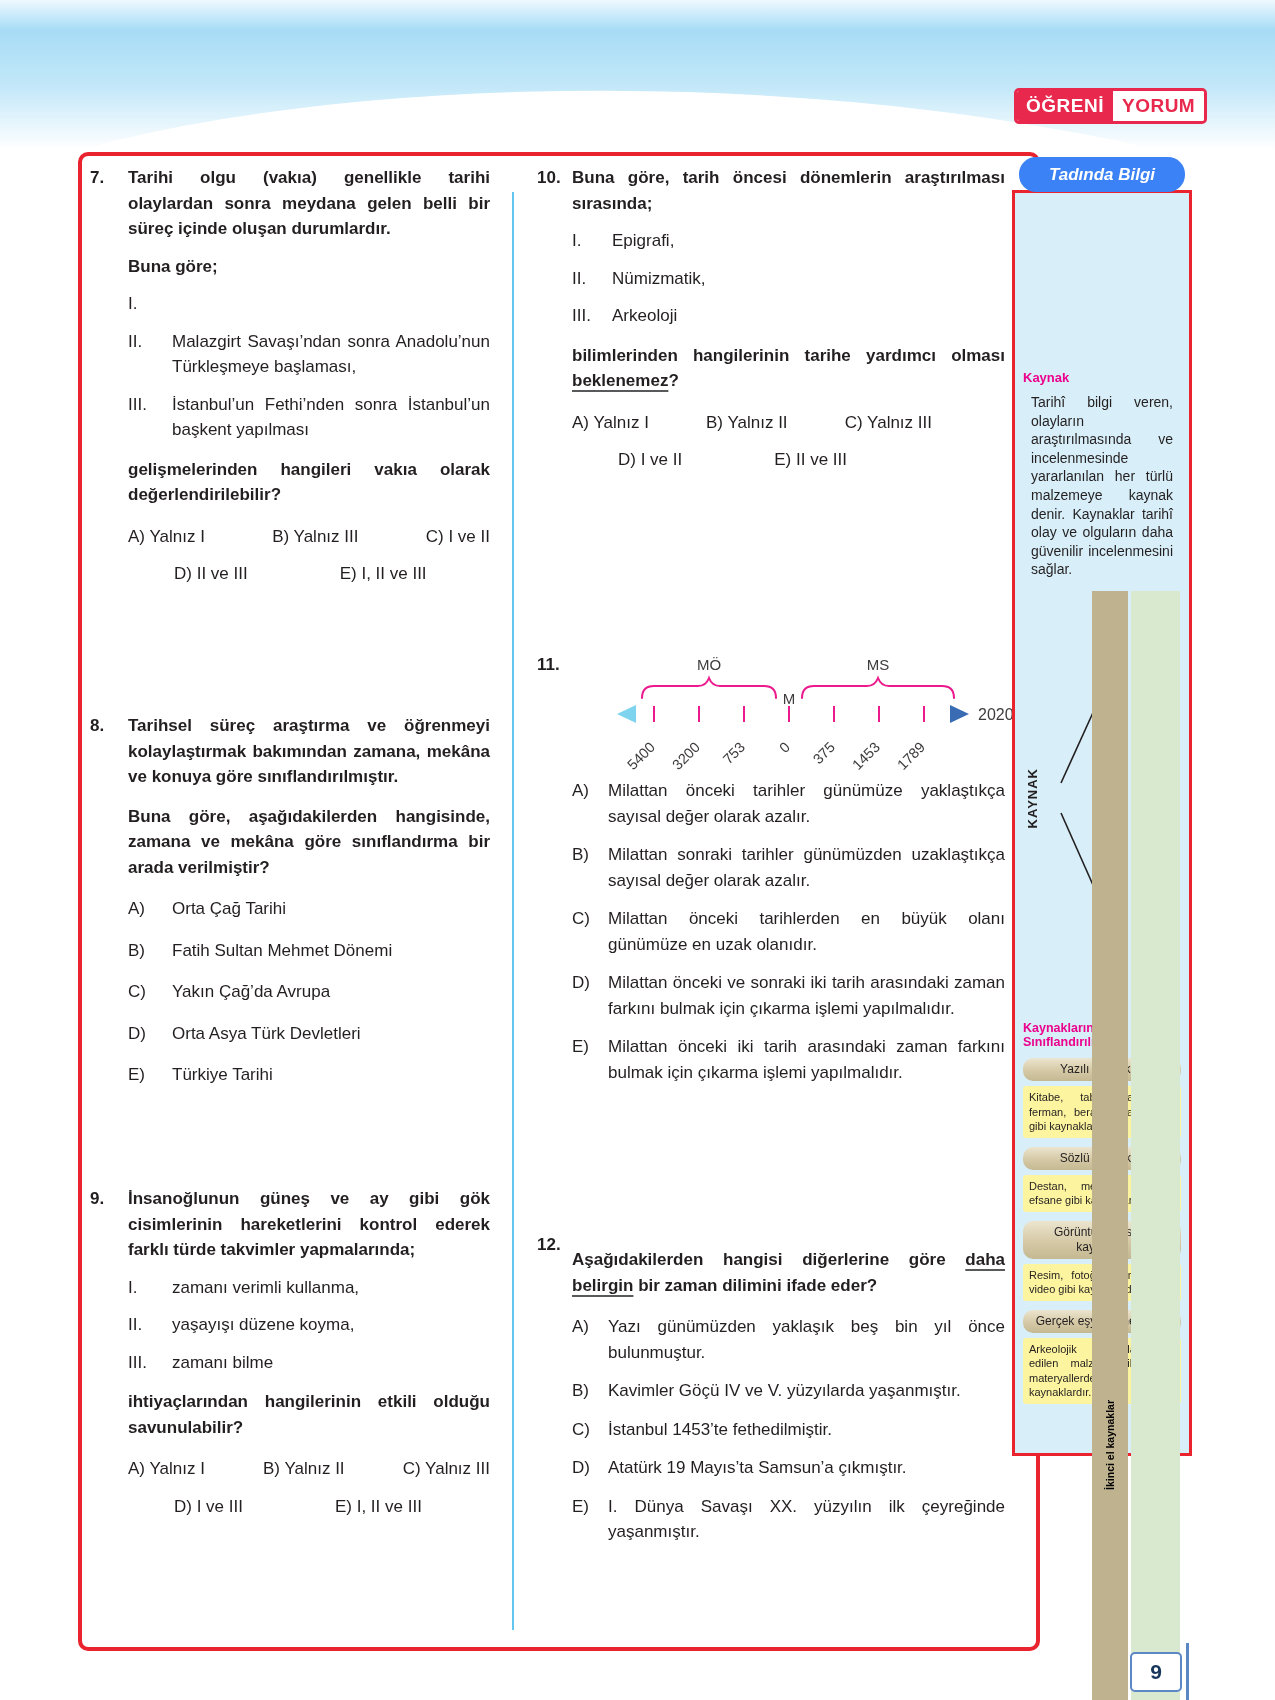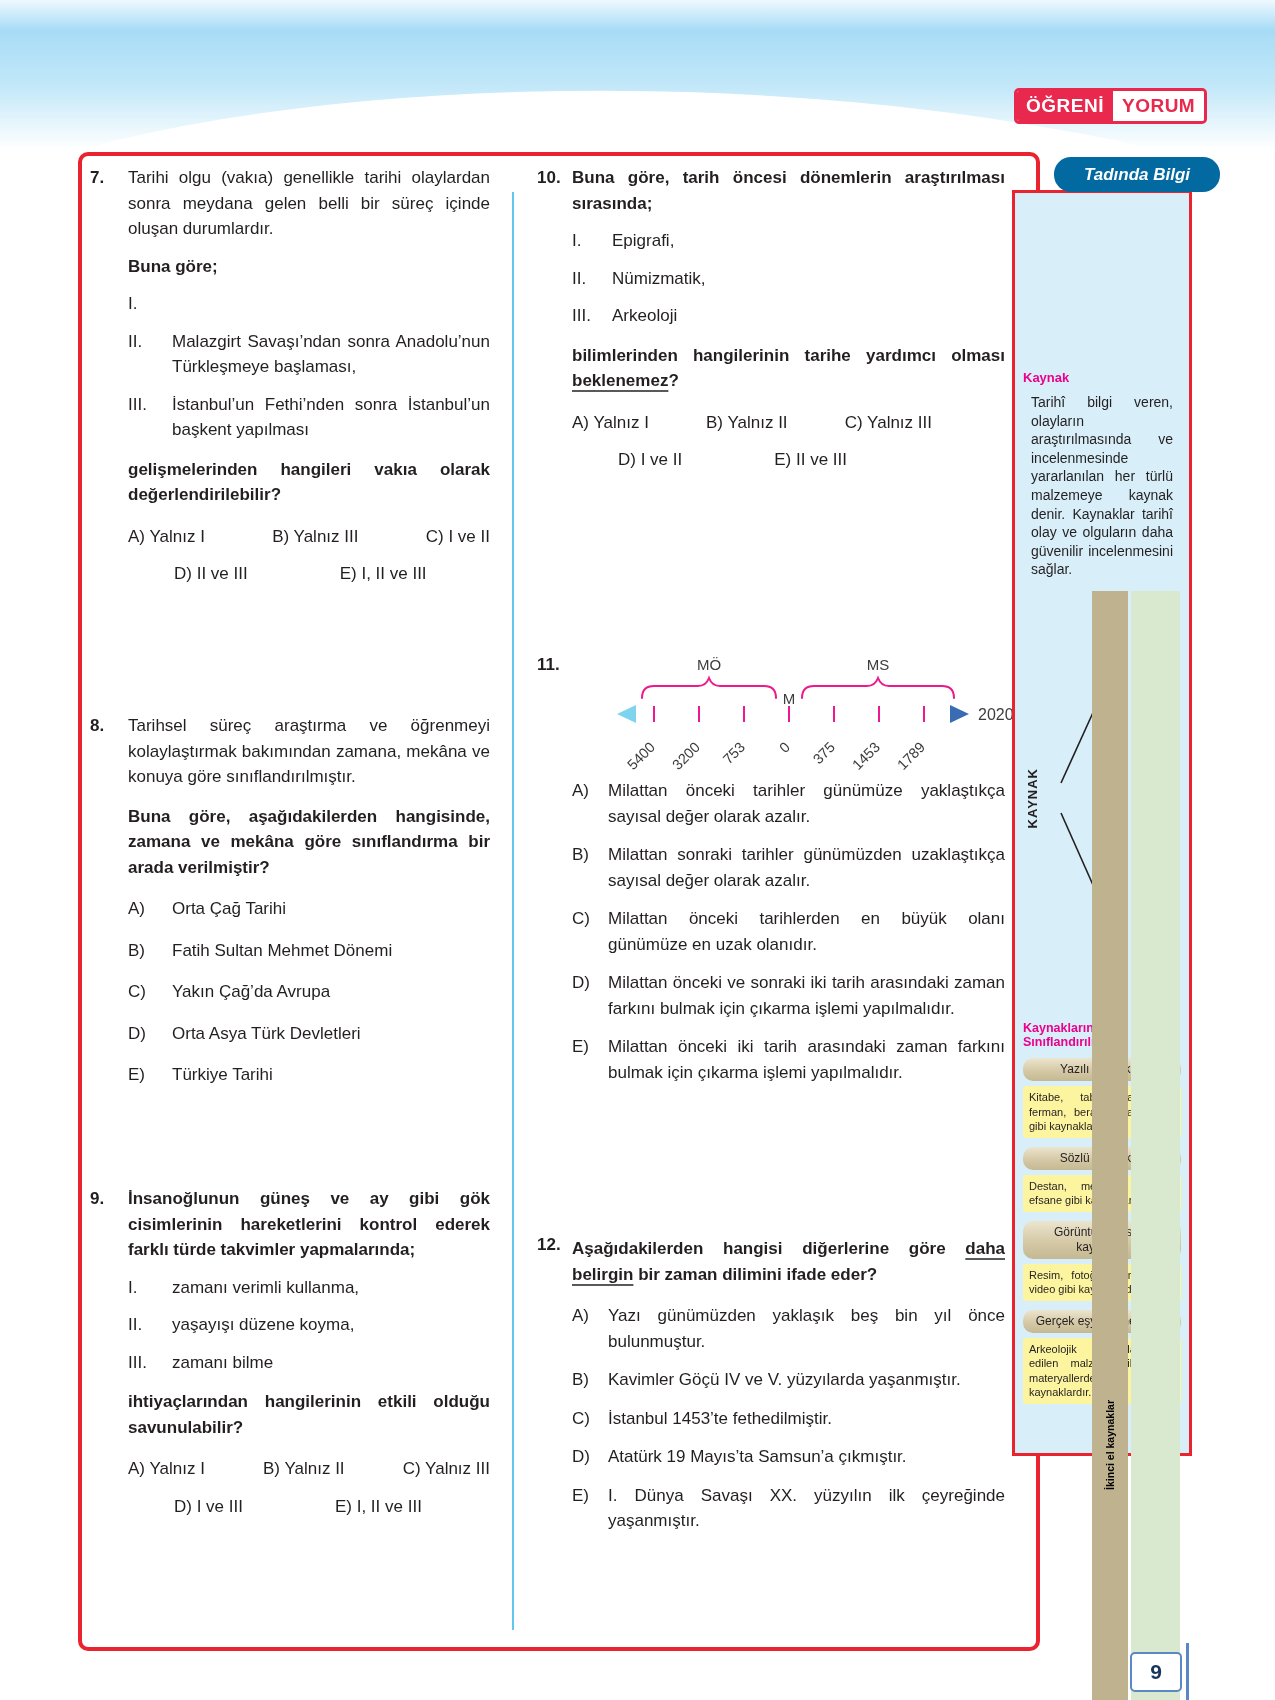--- a/index.html
+++ b/index.html
@@ -23,21 +23,21 @@
   
   .main-box{position:absolute;left:78px;top:152px;width:954px;height:1491px;border:4px solid #e9242f;
     border-radius:10px;background:#fff;box-sizing:content-box;}
   .divider{position:absolute;left:430px;top:36px;width:2px;height:1438px;background:#62c6ef;}
 
   
   .q{position:absolute;color:#231f20;font-size:17px;line-height:1.5;}
   .qnum{position:absolute;left:0;top:0;font-weight:700;}
   .q-left .qbody{padding-left:38px;}
   .q-right .qbody{padding-left:35px;}
-  .para{margin:0 0 12px 0;text-align:justify;}
+  .para{margin:0 0 12px 0;text-align:justify;font-weight:bold;}
   .lead{margin:0 0 12px 0;font-weight:700;text-align:justify;}
   .item{display:flex;margin-bottom:12px;}
   .roman{width:44px;flex:none;}
   .q-right .roman{width:40px;}
   .item-text{flex:1;text-align:justify;}
   .closing{margin:14px 0 16px 0;font-weight:700;text-align:justify;}
   .ul{text-decoration:underline;text-decoration-thickness:2px;text-underline-offset:4px;text-decoration-color:#58595b;}
   .opts-row{display:flex;justify-content:space-between;margin-top:2px;}
   .opts-row2{display:flex;margin-top:12px;}
   .opts-row2 .opt-inline:first-child{margin-left:46px;}
@@ -55,21 +55,21 @@
   .timeline .era{font-size:15px;}
   .timeline .mlabel{font-size:15px;}
   .timeline .ticklabel{font-size:14.5px;}
   .timeline .endlabel{font-size:16px;}
   .brace{fill:none;stroke:#ec1a8d;stroke-width:2;stroke-linecap:round;}
   .tick{stroke:#ec1a8d;stroke-width:2;}
 
   
   .sidebar{position:absolute;left:1012px;top:190px;width:180px;height:1266px;background:#d8eff9;
     border:3px solid #e9242f;box-sizing:border-box;z-index:2;}
-  .side-pill{position:absolute;left:1054px;top:157px;width:166px;height:35px;background:#0369a1;
+  .side-pill{position:absolute;left:1019px;top:157px;width:166px;height:35px;background:#3b82f6;
     border-radius:17px;color:#fff;font-weight:700;font-style:italic;font-size:17px;
     display:flex;align-items:center;justify-content:center;z-index:4;}
   .side-inner{padding:9px 8px;}
   .side-spacer{height:168px;}
   .side-h{color:#ec008c;font-weight:700;font-size:13px;margin:0 0 4px 0;}
   .side-p{font-size:14px;line-height:1.33;text-align:justify;color:#231f20;margin:8px;}
 
   .diagram{position:relative;height:418px;margin-top:10px;}
   .root-wrap{position:absolute;left:2px;top:0;height:100%;display:flex;align-items:center;}
   .vtext{writing-mode:vertical-rl;transform:rotate(180deg);text-orientation:mixed;}
@@ -281,21 +281,21 @@
         <div class="opt">
           <span class="letter">E)</span>
           <span class="opt-text">Milattan önceki iki tarih arasındaki zaman farkını bulmak için çıkarma işlemi yapılmalıdır.</span>
         </div>
       </div>
     </section>
 
     <section class="q q-right" id="q12" style="left:455px;top:1076px;width:468px;">
       <span class="qnum">12.</span>
       <div class="qbody">
-        <p class="closing" style="margin-top:4px;"><span>Aşağıdakilerden hangisi diğerlerine göre </span><span class="ul">daha belirgin</span><span> bir zaman dilimini ifade eder?</span></p>
+        <p class="closing" style="margin-top:15px;"><span>Aşağıdakilerden hangisi diğerlerine göre </span><span class="ul">daha belirgin</span><span> bir zaman dilimini ifade eder?</span></p>
         <div class="opt">
           <span class="letter">A)</span>
           <span class="opt-text">Yazı günümüzden yaklaşık beş bin yıl önce bulunmuştur.</span>
         </div>
         <div class="opt">
           <span class="letter">B)</span>
           <span class="opt-text">Kavimler Göçü IV ve V. yüzyılarda yaşanmıştır.</span>
         </div>
         <div class="opt">
           <span class="letter">C)</span>

